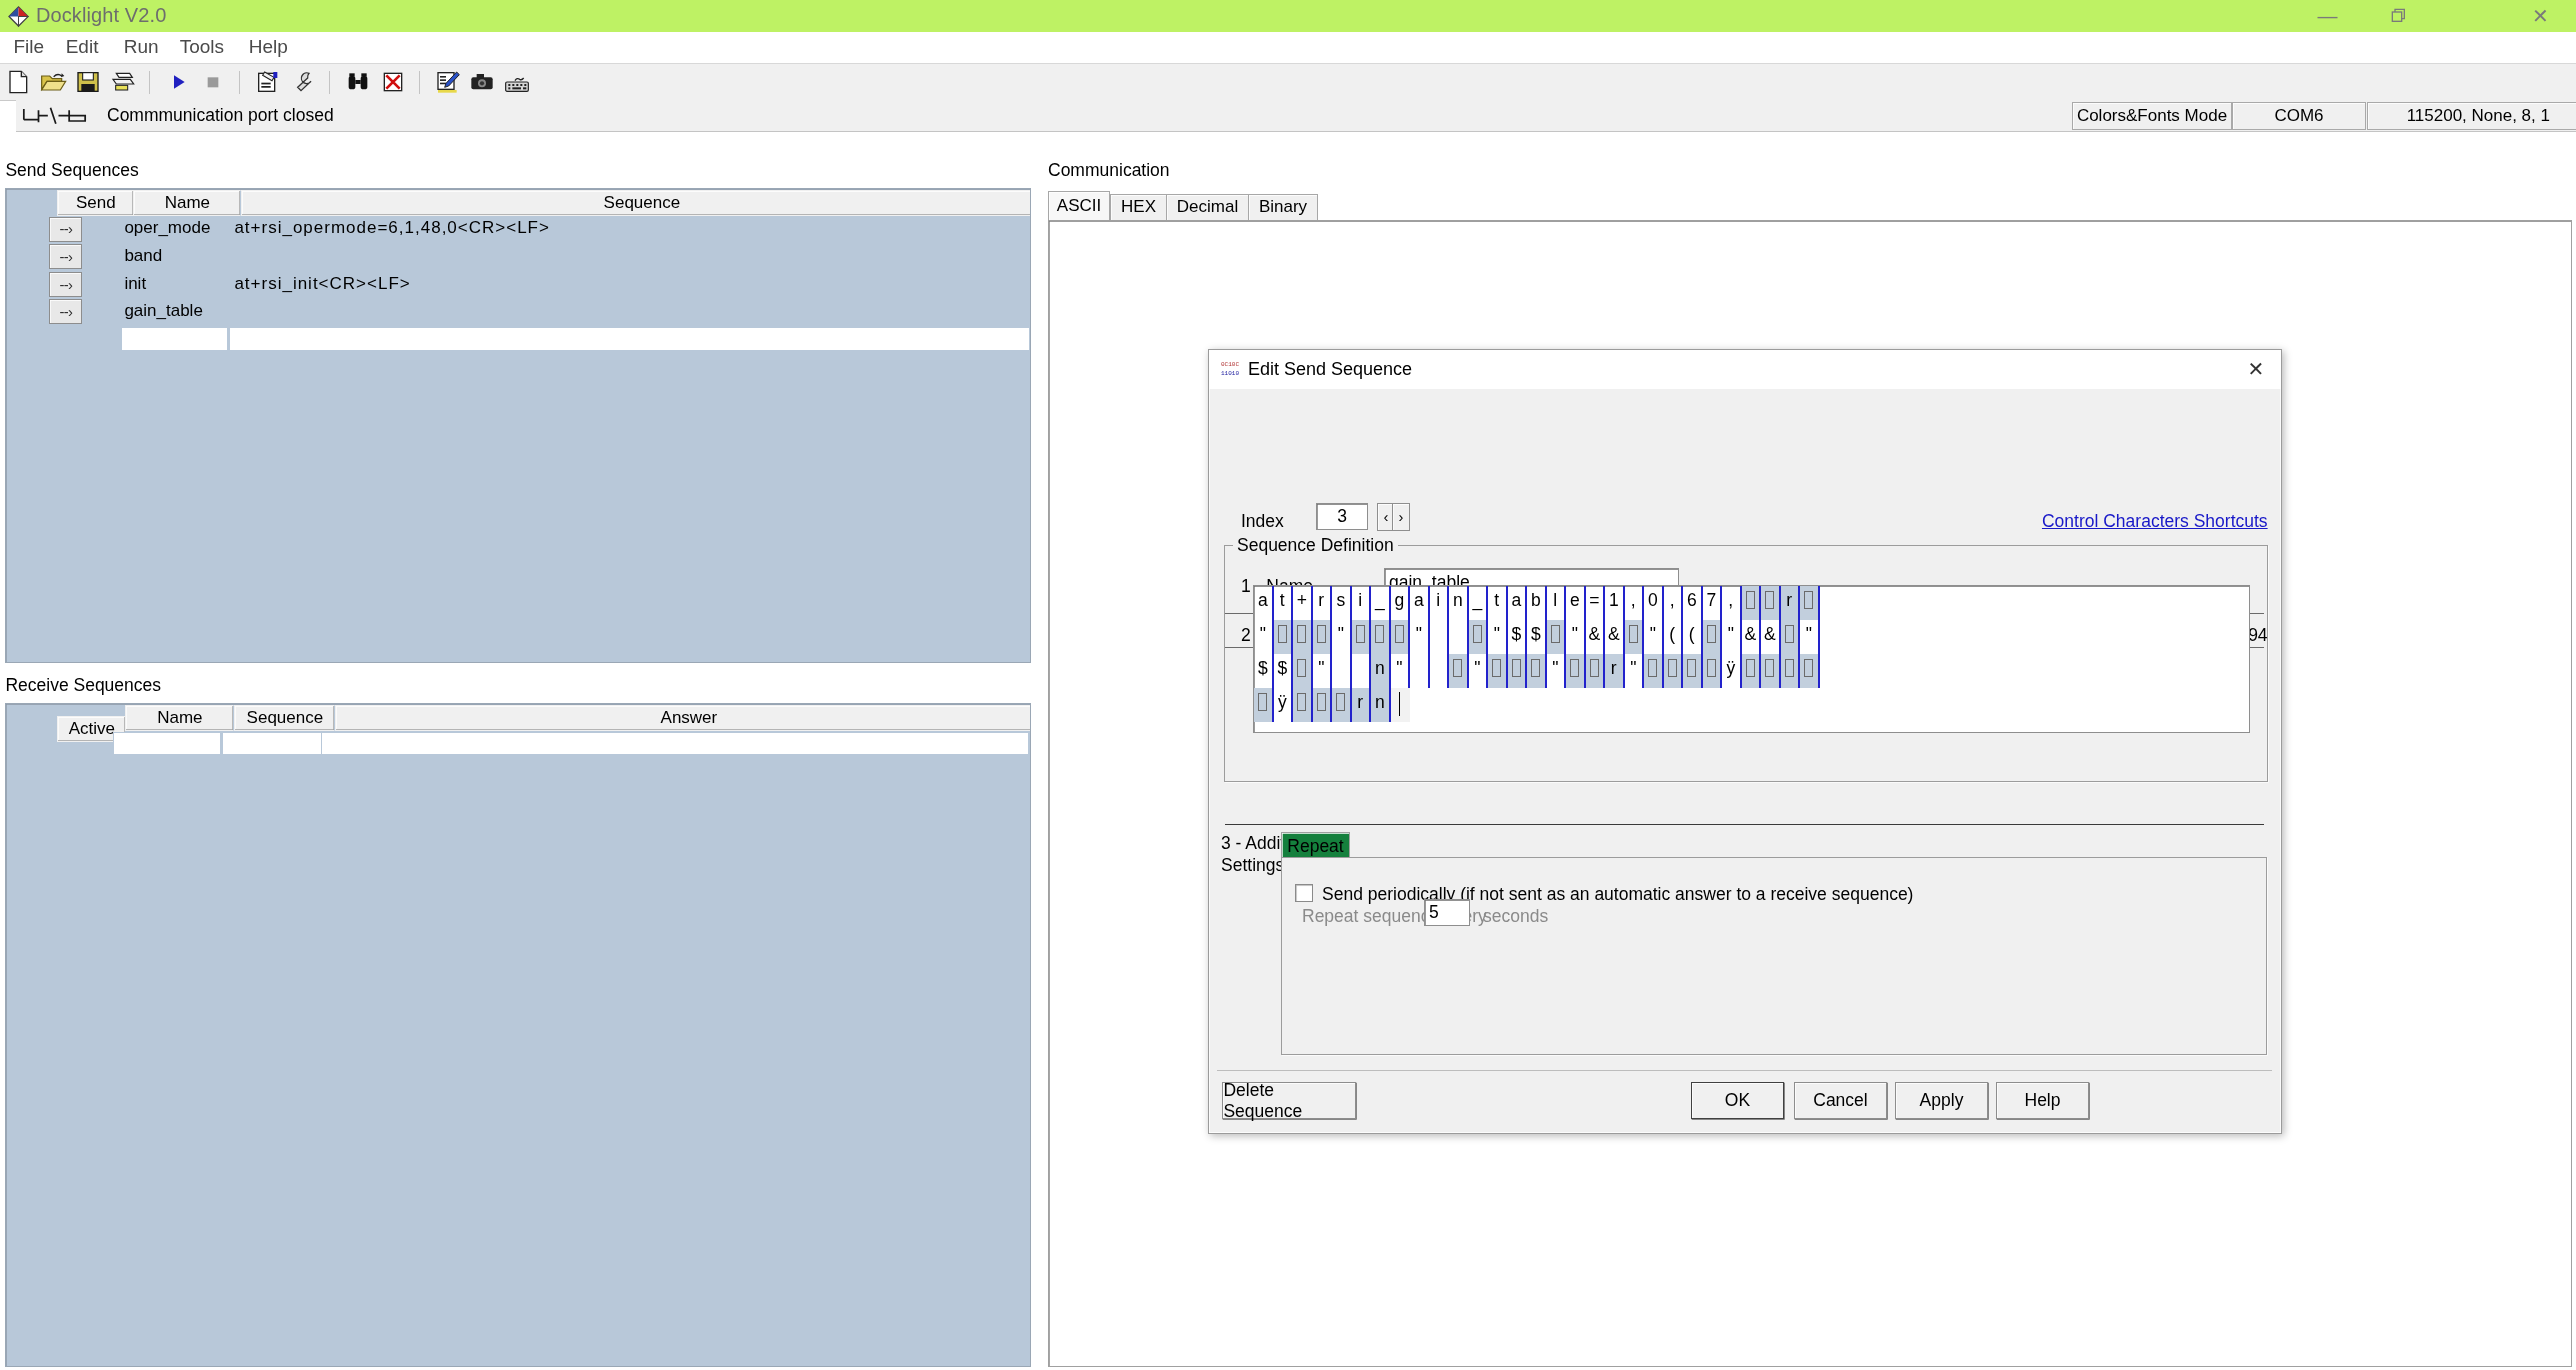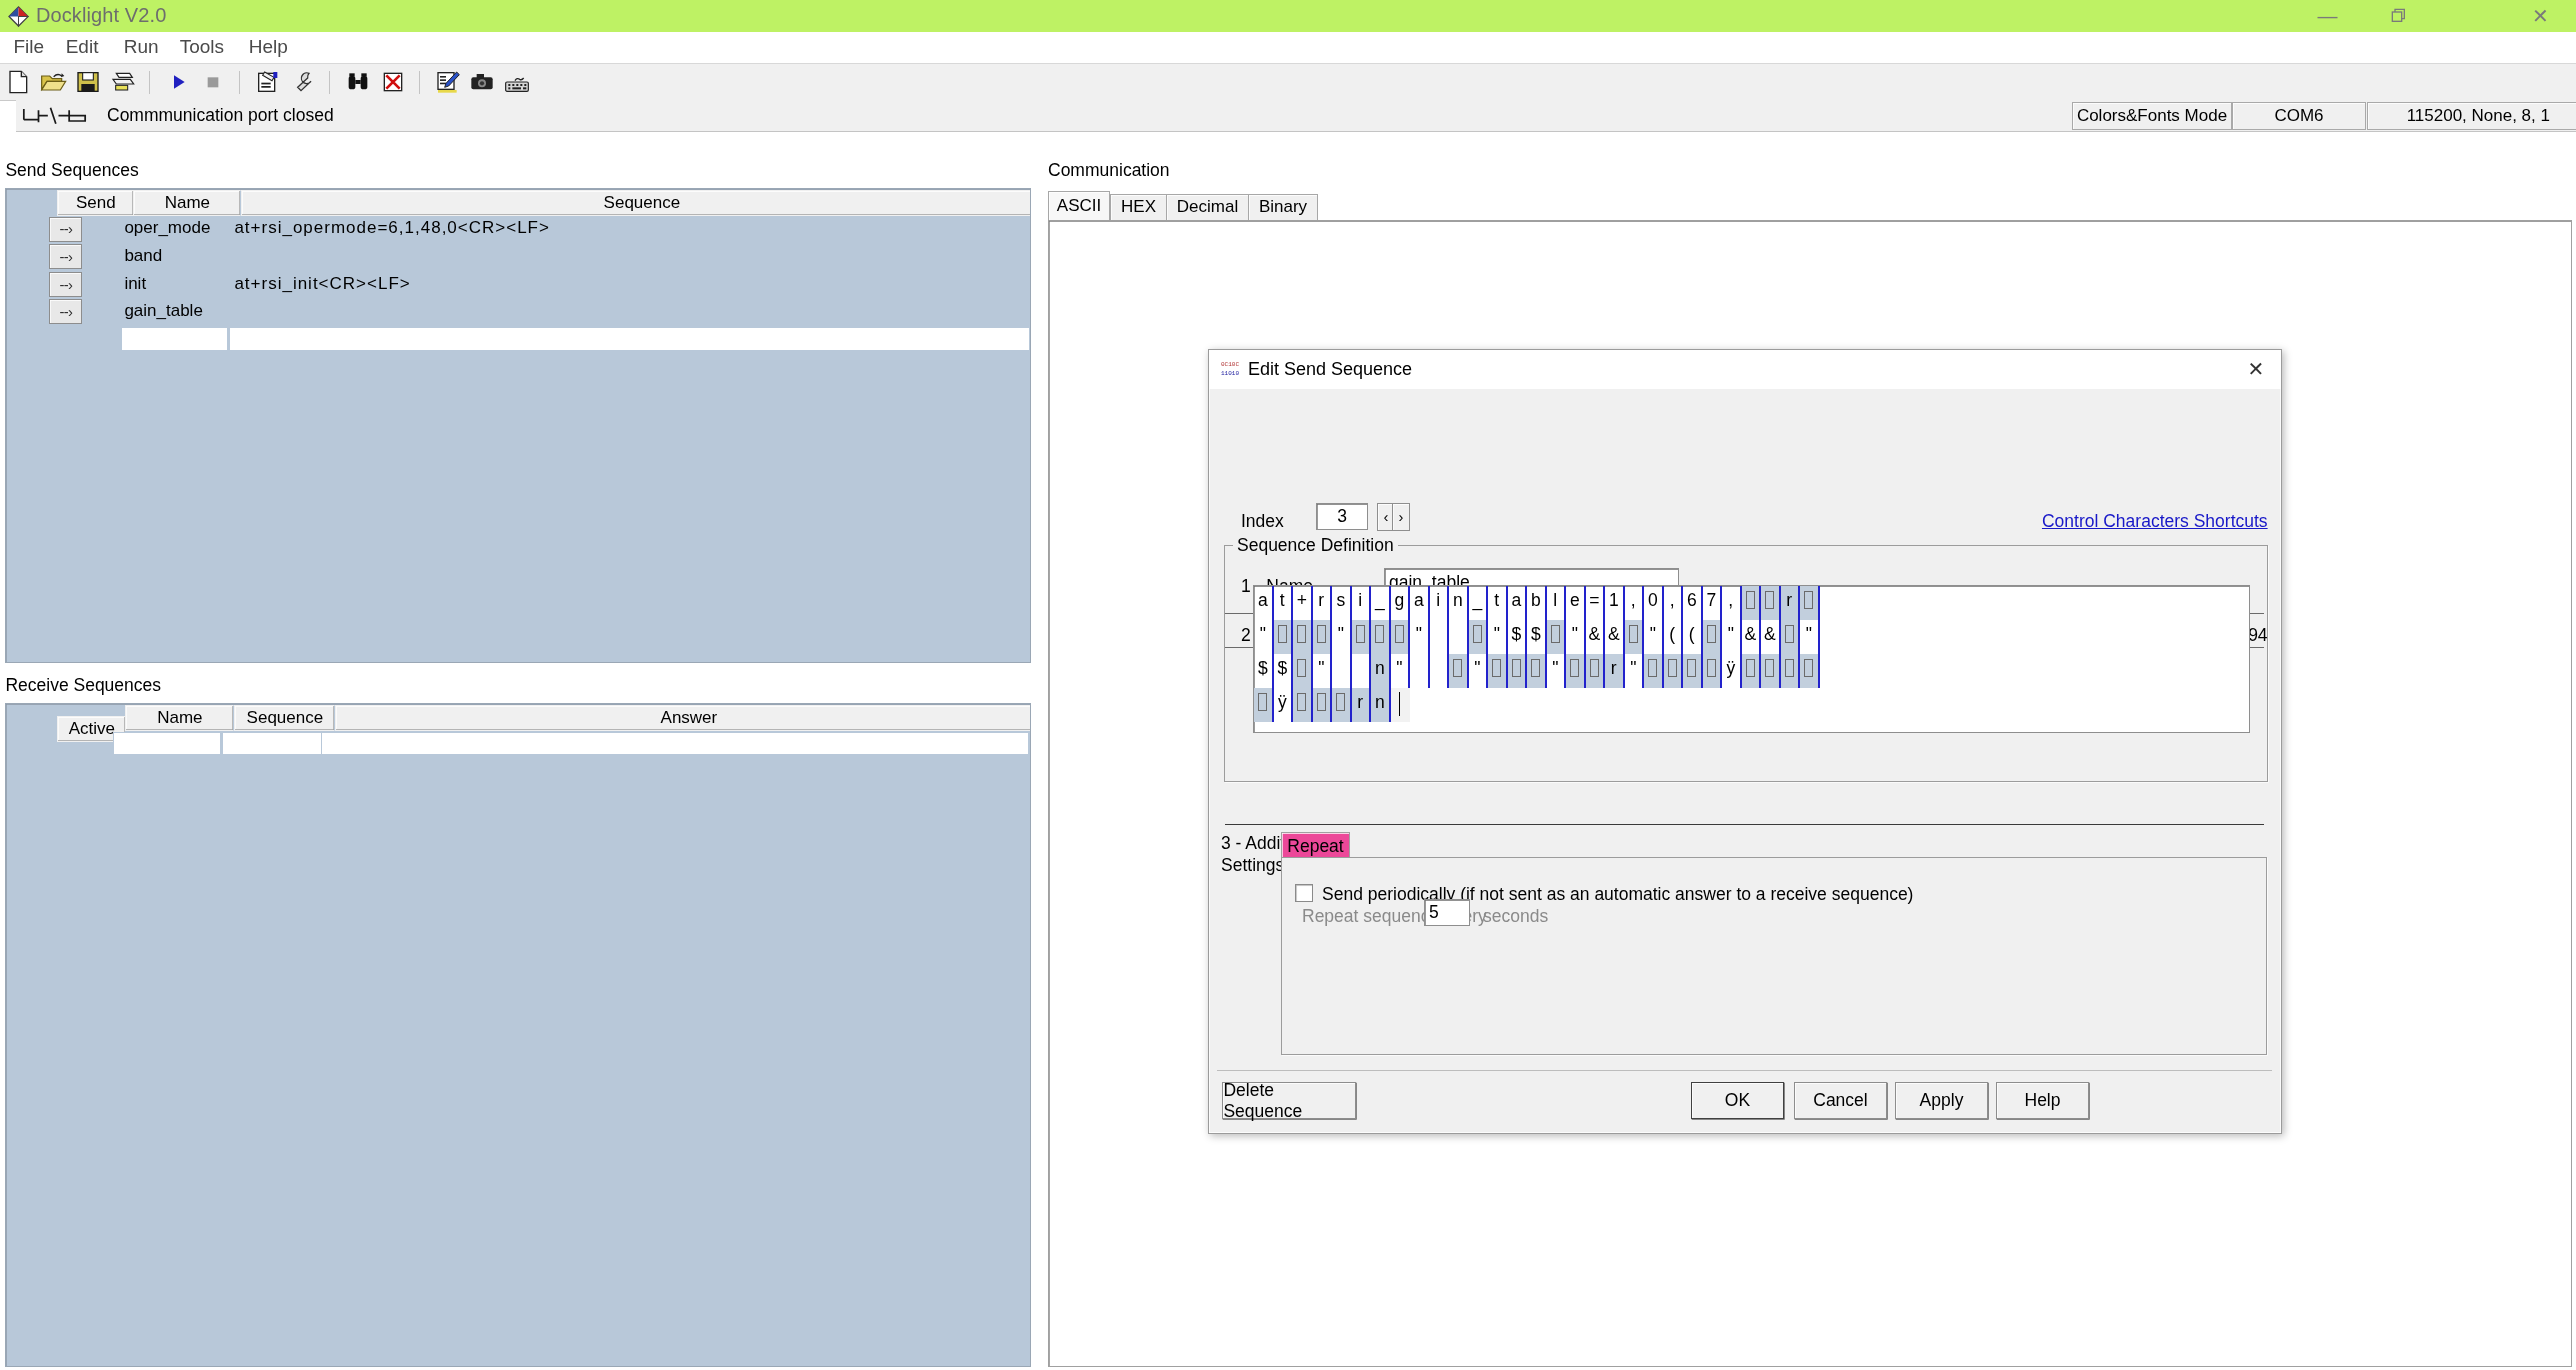--- a/index.html
+++ b/index.html
@@ -206,21 +206,21 @@
   .ccell .bar{
     position:absolute;left:8.7px;top:4px;width:1.3px;height:24px;background:#000;
   }
   .boxglyph{
     display:inline-block;width:7.4px;height:16px;
     border:1.3px solid #6a6a6a;vertical-align:-2.7px;background:transparent;
   }
   
   .dtab{
     position:absolute;height:27px;
-    background:#ec4899;border:0.7px solid #a0a0a0;border-bottom:none;
+    background:#15803d;border:0.7px solid #a0a0a0;border-bottom:none;
     display:flex;align-items:center;justify-content:center;
     font-size:17.5px;color:#000;
     box-shadow:inset 0.7px 0.7px 0 #ffffff;
   }
   .dbtn{
     position:absolute;height:35px;
     background:#f0f0f0;border:0.7px solid #8d8d8d;
     box-shadow:inset 0.7px 0.7px 0 #ffffff, 0.7px 0.7px 0 #5a5a5a;
     display:flex;align-items:center;justify-content:center;
     font-size:17.5px;color:#000;

